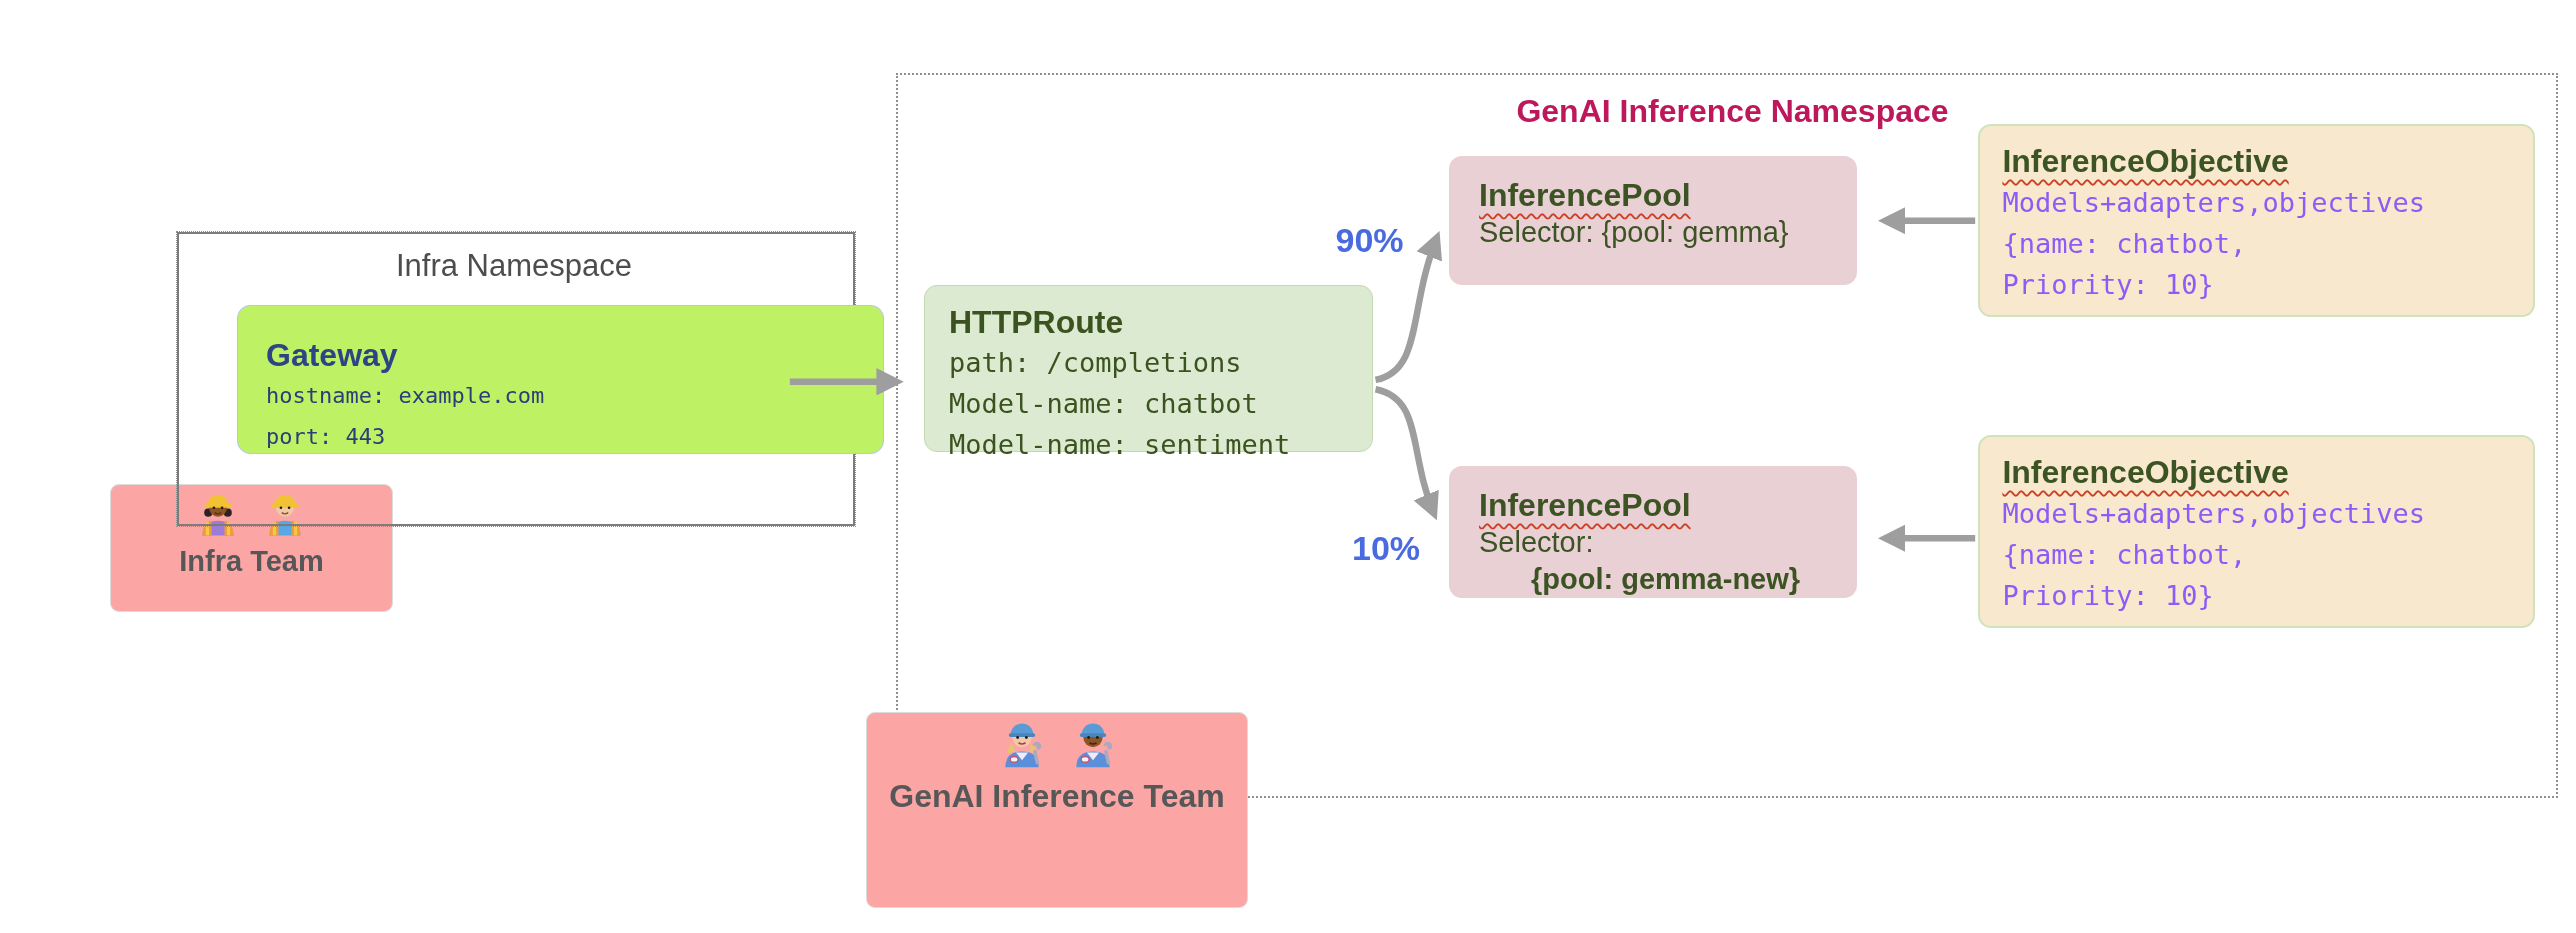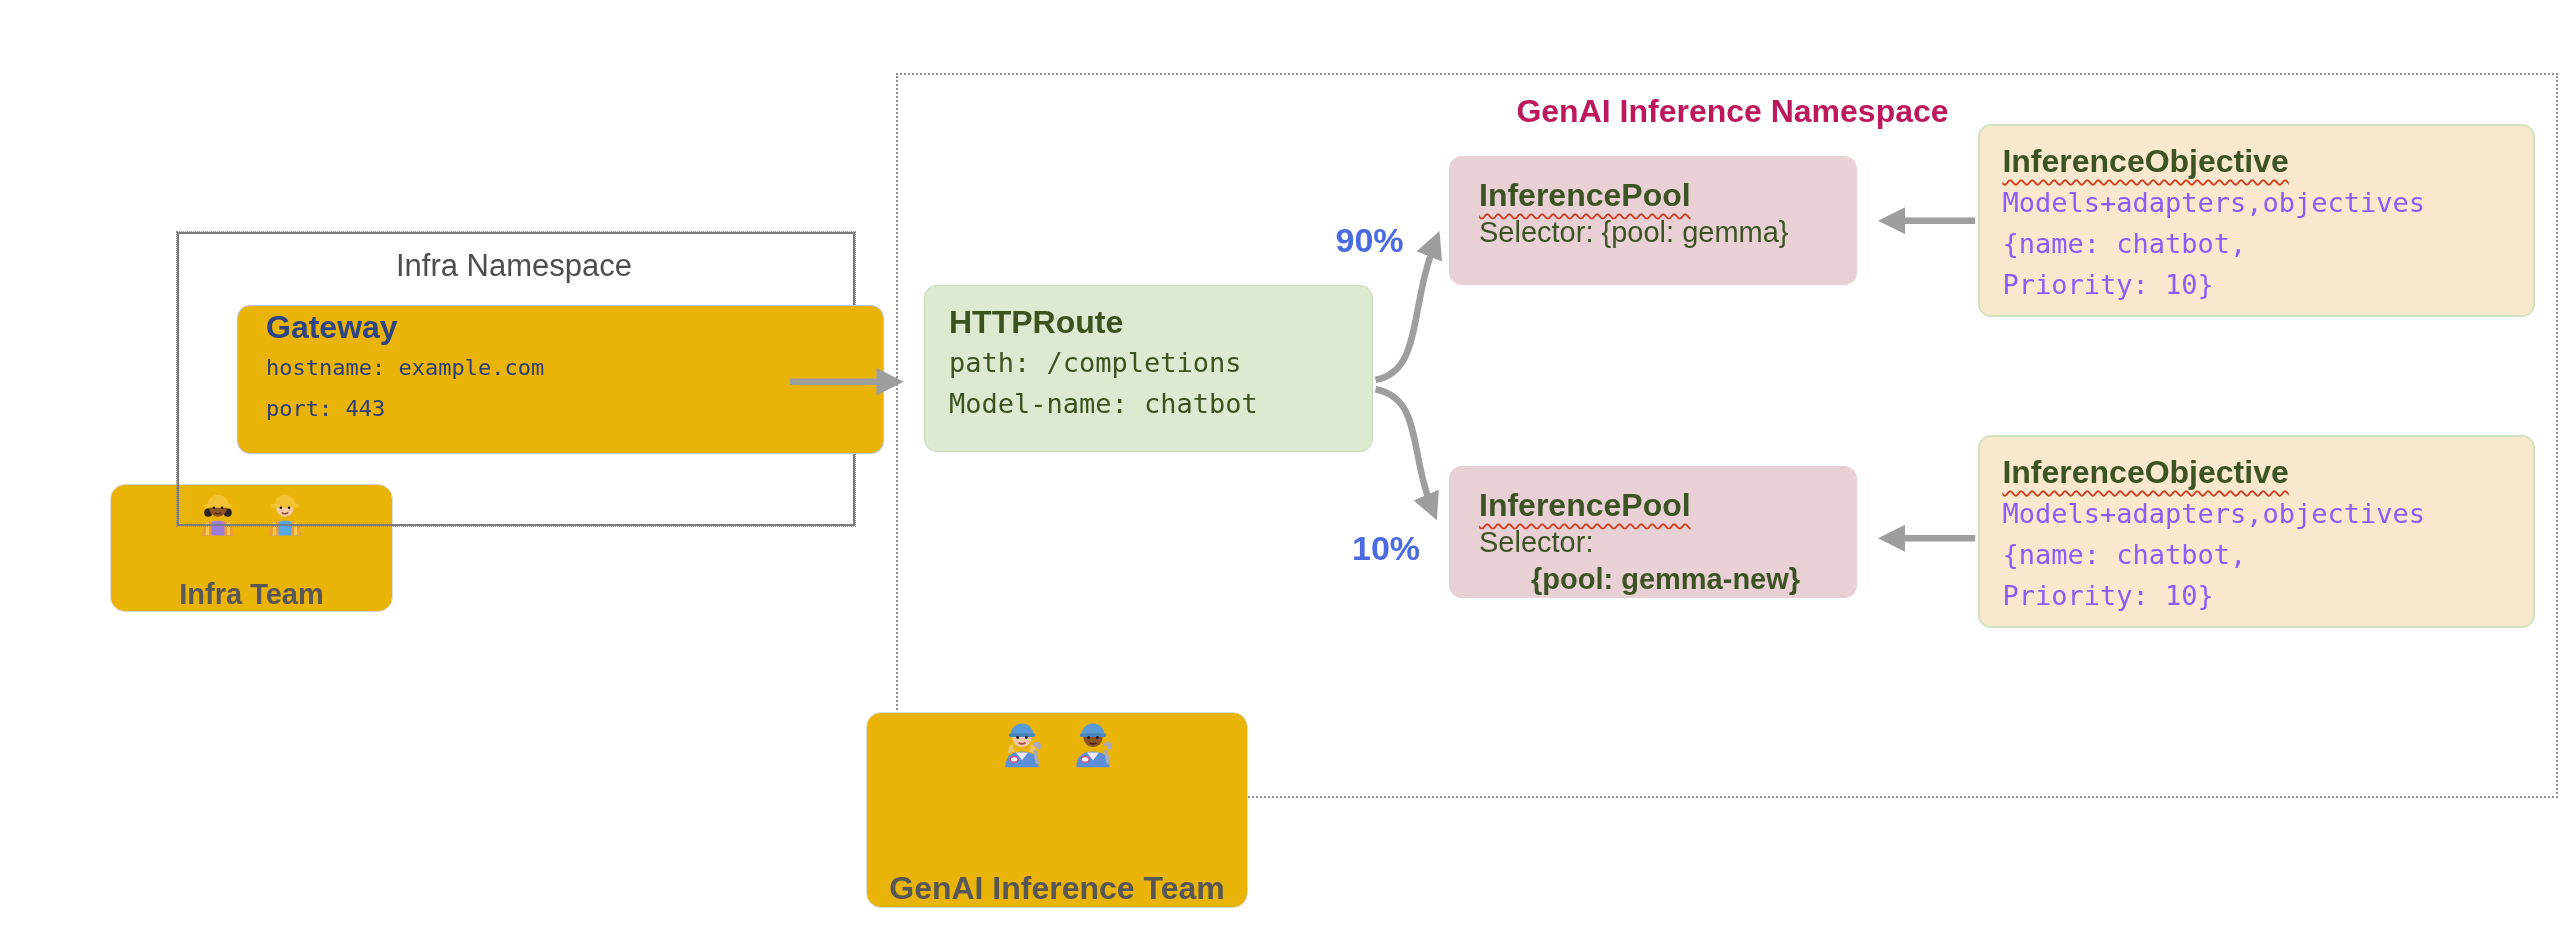--- a/index.html
+++ b/index.html
@@ -41,22 +41,22 @@
   }
 
   
   .resource{
     border-radius:13px;
     box-sizing:border-box;
     z-index:4;
   }
   .gateway{
     left:237px;top:305px;width:647px;height:149px;
-    background:#eab308;border:1.9px solid #b7c5ef;
-    padding:2px 0 0 28px;
+    background:#bef264;border:1.9px solid #b7c5ef;
+    padding:30px 0 0 28px;
   }
   .gateway .title{font-size:32px;font-weight:bold;color:#2d4485;line-height:39px;}
   .gateway .mono{font-family:"DejaVu Sans Mono","Liberation Mono",monospace;font-size:22px;color:#2c3e78;line-height:41px;}
 
   .httproute{
     left:924px;top:285px;width:449px;height:167px;
     background:#dcead1;border:1.9px solid #c3d9b2;
     padding:17px 0 0 24px;
   }
   .httproute .title{font-size:32px;font-weight:bold;color:#3a531f;line-height:39px;}
@@ -84,23 +84,23 @@
   .squiggle{
     text-decoration-line:underline;
     text-decoration-style:wavy;
     text-decoration-color:#cc4125;
     text-decoration-thickness:2.3px;
     text-underline-offset:6.5px;
   }
 
   
   .team-card{
-    background:#eab308;border:1.9px solid #dcdcdc;border-radius:15px;
+    background:#fca5a5;border:1.9px solid #dcdcdc;border-radius:9px;
     z-index:2;
-    display:flex;flex-direction:column;align-items:center;justify-content:space-between;
+    display:flex;flex-direction:column;align-items:center;justify-content:flex-start;
     box-sizing:border-box;
   }
   .infra-team{left:110px;top:484px;width:283px;height:128px;}
   .genai-team{left:866px;top:712px;width:382px;height:196px;}
   .team-icons{display:flex;gap:15px;align-items:flex-end;}
   .team-label{font-weight:bold;color:#575757;margin-top:7.5px;}
   .infra-team .team-label{font-size:29px;}
   .genai-team .team-label{font-size:32px;margin-top:9.3px;}
 
   
@@ -164,20 +164,21 @@
         <path d="M28,34 Q32,37 36,34" stroke="#8a4b33" stroke-width="1.6" fill="none"></path>
       </svg>
     </div>
     <div class="team-label">Infra Team</div>
   </div>
 
   <div class="abs resource httproute">
     <div class="title">HTTPRoute</div>
     <div class="mono">path: /completions</div>
     <div class="mono">Model-name: chatbot</div>
+    <div class="mono">Model-name: sentiment</div>
   </div>
 
   <div class="abs pct pct-90">90%</div>
   <div class="abs pct pct-10">10%</div>
 
   <div class="abs resource pool pool-top">
     <div><span class="title squiggle">InferencePool</span></div>
     <div class="body">Selector: {pool: gemma}</div>
   </div>
 

